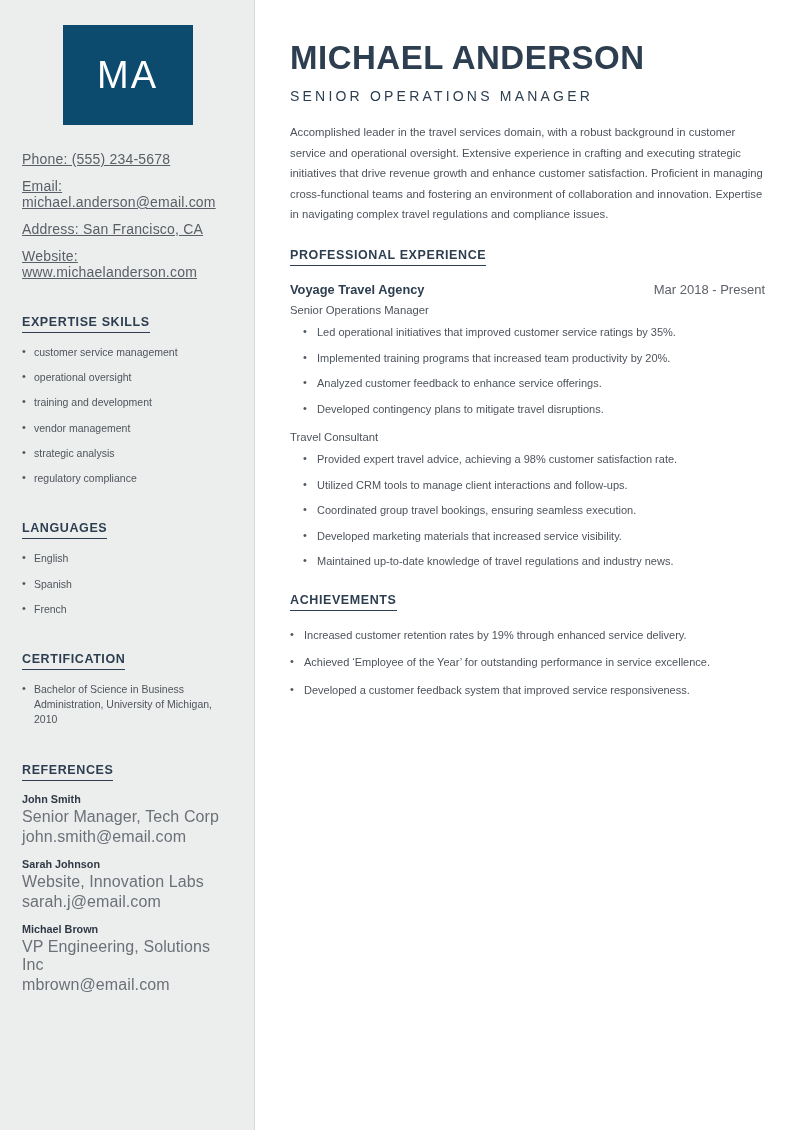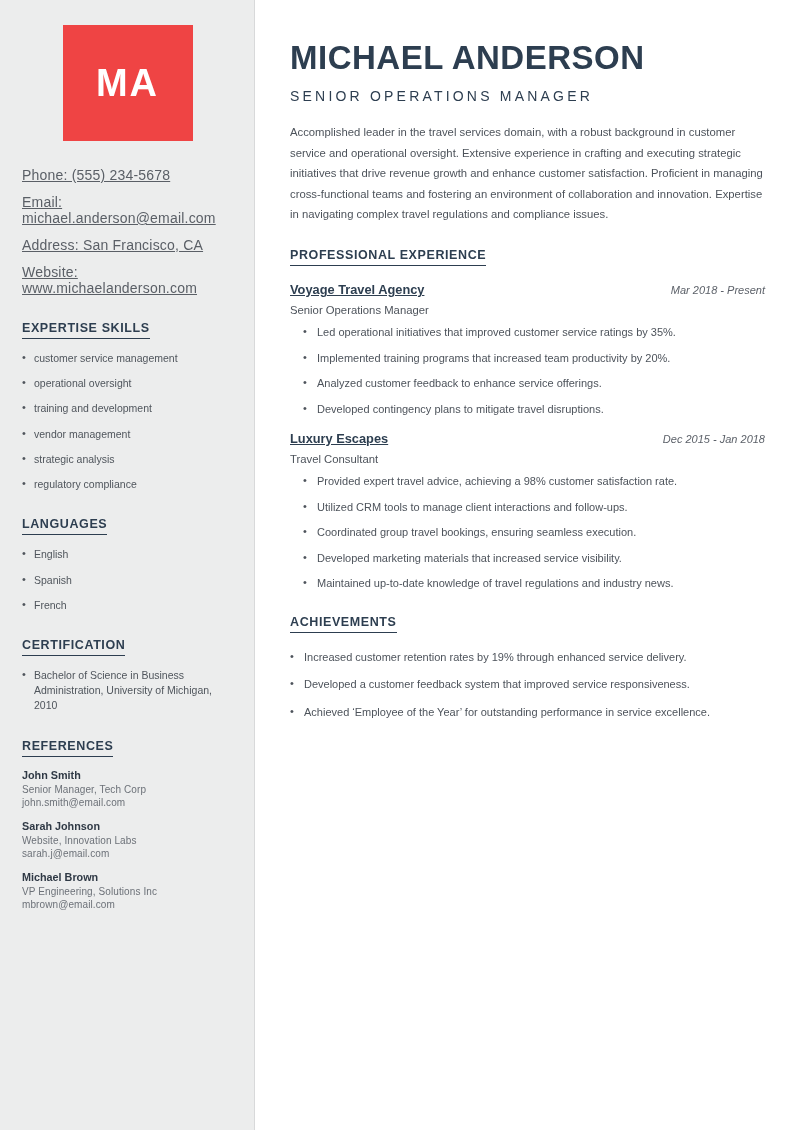--- a/index.html
+++ b/index.html
@@ -32,41 +32,41 @@
     width: 1px;
     background: #d8d9da;
   }
   .monogram-wrap {
     display: flex;
     justify-content: center;
     padding-top: 25px;
   }
   .monogram {
     width: 130px;
-    height: 116px;
-    background: #ef4444;
+    height: 100px;
+    background: #0c4a6e;
     color: #ffffff;
     display: flex;
     align-items: center;
     justify-content: center;
     font-size: 38px;
     letter-spacing: 2px;
-    font-weight: 700;
+    font-weight: 400;
   }
   .contact {
     margin-top: 26px;
   }
   .contact div {
     font-size: 14px;
     color: #5a5f66;
     margin-bottom: 11px;
     letter-spacing: 0.2px;
     text-decoration: underline;
   }
-  .side-section { margin-top: 22px; }
+  .side-section { margin-top: 32px; }
   .side-heading {
     font-size: 12.5px;
     font-weight: bold;
     color: #2d3e50;
     letter-spacing: 0.6px;
     padding-bottom: 3px;
     border-bottom: 1.5px solid #2d3e50;
     display: inline-block;
     margin-bottom: 12px;
   }
@@ -88,21 +88,21 @@
     font-size: 11px;
   }
   .ref-item { margin-bottom: 12px; }
   .ref-name {
     font-size: 10.8px;
     font-weight: bold;
     color: #2f3945;
     margin-bottom: 3px;
   }
   .ref-line {
-    font-size: 10px;
+    font-size: 16px;
     color: #6c7178;
     margin-bottom: 2px;
     letter-spacing: 0.1px;
   }
   
   .main {
     flex: 1;
     padding: 40px 35px 0 35px;
   }
   .name {
@@ -138,26 +138,24 @@
   .job { margin-bottom: 14px; }
   .job-head {
     display: flex;
     justify-content: space-between;
     align-items: baseline;
   }
   .job-title {
     font-size: 12.8px;
     font-weight: bold;
     color: #2d3e50;
-    text-decoration: underline;
   }
   .job-dates {
-    font-size: 11px;
+    font-size: 13px;
     color: #5c6169;
-    font-style: italic;
   }
   .job-sub {
     font-size: 11.3px;
     color: #4d535b;
     margin-top: 7px;
     margin-bottom: 8px;
   }
   ul.bullets { list-style: none; margin-left: 13px; }
   ul.bullets li {
     font-size: 11px;
@@ -278,38 +276,34 @@
         <div class="job-sub">Senior Operations Manager</div>
         <ul class="bullets">
           <li>Led operational initiatives that improved customer service ratings by 35%.</li>
           <li>Implemented training programs that increased team productivity by 20%.</li>
           <li>Analyzed customer feedback to enhance service offerings.</li>
           <li>Developed contingency plans to mitigate travel disruptions.</li>
         </ul>
       </div>
 
       <div class="job">
-        <div class="job-head">
-          <span class="job-title">Luxury Escapes</span>
-          <span class="job-dates">Dec 2015 - Jan 2018</span>
-        </div>
         <div class="job-sub">Travel Consultant</div>
         <ul class="bullets">
           <li>Provided expert travel advice, achieving a 98% customer satisfaction rate.</li>
           <li>Utilized CRM tools to manage client interactions and follow-ups.</li>
           <li>Coordinated group travel bookings, ensuring seamless execution.</li>
           <li>Developed marketing materials that increased service visibility.</li>
           <li>Maintained up-to-date knowledge of travel regulations and industry news.</li>
         </ul>
       </div>
     </section>
 
     <section class="section-gap">
       <div class="main-heading">ACHIEVEMENTS</div>
       <ul class="ach">
         <li>Increased customer retention rates by 19% through enhanced service delivery.</li>
+        <li>Achieved ‘Employee of the Year’ for outstanding performance in service excellence.</li>
         <li>Developed a customer feedback system that improved service responsiveness.</li>
-        <li>Achieved ‘Employee of the Year’ for outstanding performance in service excellence.</li>
       </ul>
     </section>
 
   </main>
 </div>
 
 </body></html>

